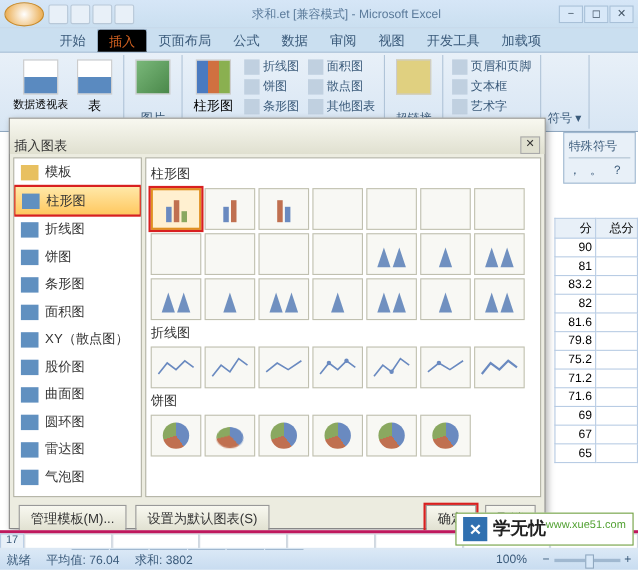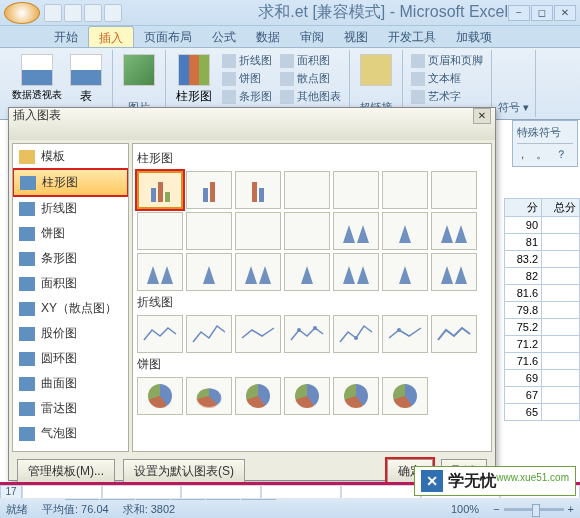--- a/index.html
+++ b/index.html
@@ -1,41 +1,41 @@
 <!DOCTYPE html>
 <html><head>
 <meta charset="utf-8">
 <style>
 *{box-sizing:border-box;margin:0;padding:0;font-family:"Microsoft YaHei",SimSun,sans-serif}
 body{width:580px;height:518px;background:#fff;position:relative;overflow:hidden;font-size:12px}
 .title-bar{height:26px;background:linear-gradient(#d6e6f7,#cadff0);display:flex;align-items:center;padding:0 4px;border-bottom:1px solid #a9c5e0}
 .office-btn{width:36px;height:22px;background:radial-gradient(circle,#fff,#e8a23a);border-radius:50%;border:1px solid #c88a2a;margin-right:4px}
 .qat{display:flex;gap:2px}
 .qat-btn{width:18px;height:18px;background:#e8f0f8;border:1px solid #b8c8d8;border-radius:2px}
-.title-text{flex:1;text-align:right;color:#5a7a9a;font-size:16px}
+.title-text{flex:1;text-align:center;color:#5a7a9a;font-size:11px}
 .win-btns{display:flex;gap:1px}
 .win-btn{width:22px;height:16px;background:#d8e8f8;border:1px solid #a8c0d8;text-align:center;font-size:10px;line-height:14px;color:#456}
 .ribbon-tabs{height:22px;background:#cadff0;display:flex;padding-left:44px;border-bottom:1px solid #a0b8d0}
 .tab{padding:3px 10px;color:#3a5a7a;font-size:12px;cursor:pointer}
-.tab.active{background:#fef9c3;border:1px solid #a0b8d0;border-bottom:none;border-radius:3px 3px 0 0;color:#d06020}
+.tab.active{background:#000000;border:1px solid #a0b8d0;border-bottom:none;border-radius:3px 3px 0 0;color:#d06020}
 .ribbon{height:72px;background:linear-gradient(#e8f0f8,#d8e6f4);display:flex;border-bottom:1px solid #90a8c0;padding:2px}
 .rgroup{border-right:1px solid #b0c4d8;padding:2px 6px;display:flex;flex-direction:column;align-items:center;justify-content:space-between}
 .rgroup-label{font-size:11px;color:#3a5a7a;margin-top:auto}
 .rbig{display:flex;flex-direction:column;align-items:center;padding:2px 4px;gap:2px}
 .ricon{width:32px;height:32px;background:#f0f0f0;border:1px solid #ccc}
 .ricon.table{background:linear-gradient(#fff 50%,#5a8ac0 50%)}
 .ricon.pic{background:linear-gradient(135deg,#7ab87a,#4a884a)}
 .ricon.chart{background:linear-gradient(90deg,#4a7ac0 33%,#d07040 33% 66%,#8ab050 66%)}
 .rsmall{display:flex;align-items:center;gap:3px;font-size:11px;color:#3a5a7a;padding:1px 2px}
 .rsmall-icon{width:14px;height:14px;background:#c0d0e0}
 .rcol{display:flex;flex-direction:column;gap:1px}
 .right-panel{position:absolute;right:2px;top:120px;width:66px;background:#e8f0f8;border:1px solid #a0b8d0;padding:4px;font-size:11px;color:#3a5a7a}
 .sym-head{border-bottom:1px solid #b0c0d0;padding-bottom:3px;margin-bottom:3px}
 .dialog{position:absolute;left:8px;top:107px;width:488px;height:374px;background:#ecece0;border:1px solid #888;box-shadow:2px 2px 6px rgba(0,0,0,.3)}
-.dlg-title{height:22px;background:linear-gradient(#f8f8f0,#e0e0d0);display:flex;align-items:flex-end;justify-content:space-between;padding:16px 4px;font-size:12px;color:#333}
+.dlg-title{height:22px;background:linear-gradient(#f8f8f0,#e0e0d0);display:flex;align-items:flex-start;justify-content:space-between;padding:16px 4px;font-size:12px;color:#333}
 .dlg-close{width:18px;height:16px;background:#e0e0d0;border:1px solid #aaa;text-align:center;line-height:14px;font-size:10px}
 .dlg-body{display:flex;height:315px}
 .dlg-left{width:117px;background:#fff;border:1px solid #b0b0a0;margin:3px;overflow:hidden}
 .cat{display:flex;align-items:center;gap:6px;padding:4px 6px;font-size:12px;color:#333}
 .cat.sel{background:linear-gradient(#ffe8a8,#ffc860);border:1px solid #e0a030}
 .cat-icon{width:16px;height:14px;background:#6090c0}
 .cat.hl{outline:2px solid #d82020;outline-offset:-1px}
 .dlg-right{flex:1;background:#fff;border:1px solid #b0b0a0;margin:3px 3px 3px 0;overflow:hidden;padding:4px}
 .sec-label{font-size:12px;color:#333;margin:2px 0 4px}
 .thumb-row{display:flex;gap:3px;margin-bottom:3px}
@@ -289,25 +289,25 @@
       <div class="cat">
           <div class="cat-icon"></div>
           <span>XY（散点图）</span>
         </div>
       <div class="cat">
           <div class="cat-icon"></div>
           <span>股价图</span>
         </div>
       <div class="cat">
           <div class="cat-icon"></div>
+          <span>曲面图</span>
+        </div>
+      <div class="cat">
+          <div class="cat-icon"></div>
           <span>圆环图</span>
-        </div>
-      <div class="cat">
-          <div class="cat-icon"></div>
-          <span>曲面图</span>
         </div>
       <div class="cat">
           <div class="cat-icon"></div>
           <span>雷达图</span>
         </div>
       <div class="cat">
           <div class="cat-icon"></div>
           <span>气泡图</span>
         </div>
     </div>

